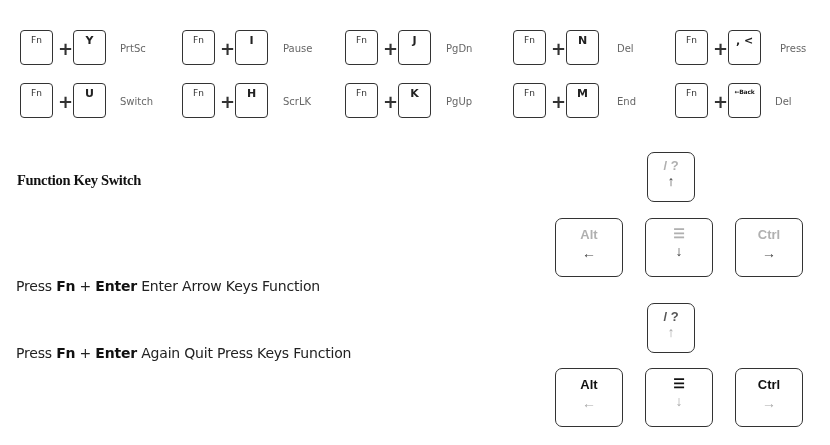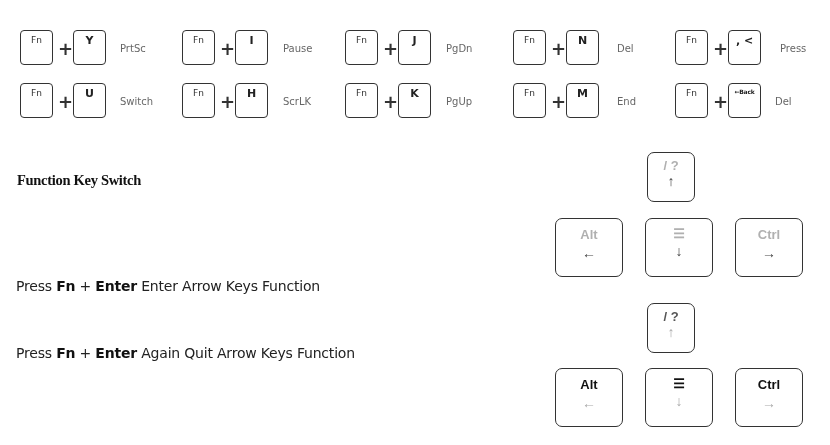--- a/index.html
+++ b/index.html
@@ -108,21 +108,21 @@
   <span>+</span>
   <b>Enter</b>
   <span>Enter Arrow Keys Function</span>
 </div>
 
 <div class="instr" style="top:345px;">
   <span>Press</span>
   <b>Fn</b>
   <span>+</span>
   <b>Enter</b>
-  <span>Again Quit Arrow Keys Function</span>
+  <span>Again Quit Press Keys Function</span>
 </div>
 
 <div class="akey slashkey faded" style="left:647px;top:152px;padding-top:5px;">
   <span class="top">/ ?</span>
   <span class="arrow">↑</span>
 </div>
 <div class="akey widekey faded" style="left:555px;top:218px;padding-top:8px;">
   <span class="top">Alt</span>
   <span class="arrow" style="margin-top:3px;">←</span>
 </div>

